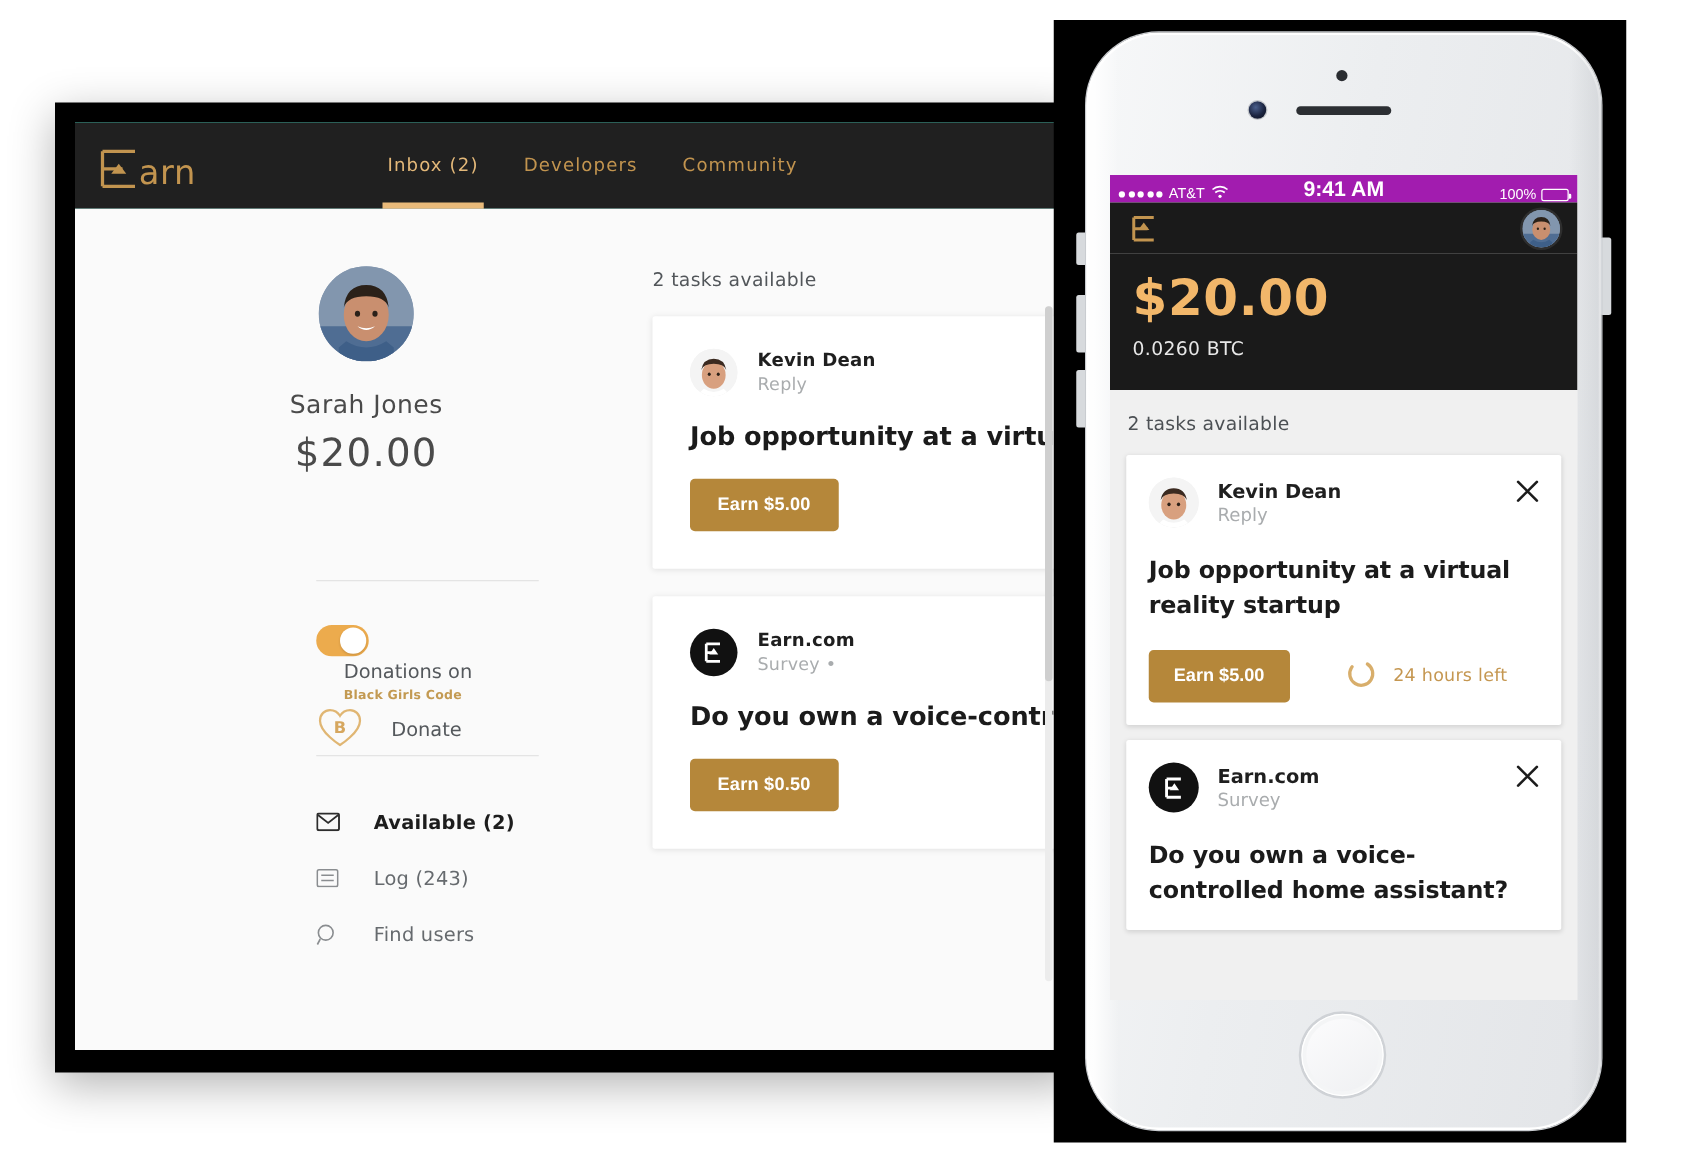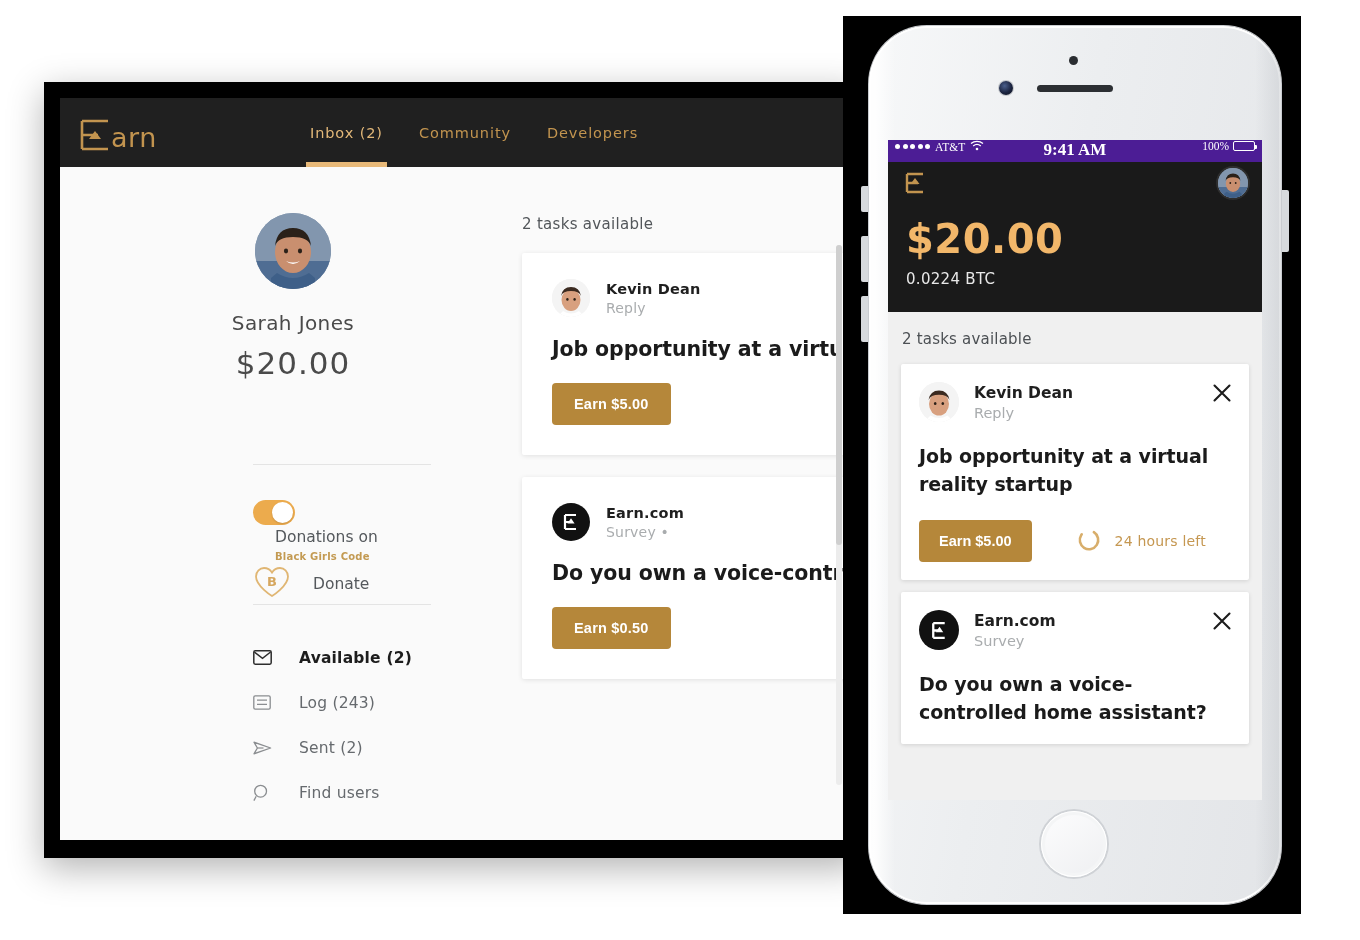--- a/index.html
+++ b/index.html
@@ -417,26 +417,26 @@
     position: absolute;
     left: 888px;
     top: 140px;
     width: 374px;
     height: 660px;
     background: #f0f0f0;
     overflow: hidden;
   }
   #status-bar {
     height: 22px;
-    background: #4c1d95;
+    background: #a21caf;
     color: #ffffff;
     display: flex;
-    align-items: flex-start;
+    align-items: flex-end;
     font-size: 11.5px;
-    font-family: Liberation Serif, serif;
+    font-family: Liberation Sans, sans-serif;
     padding: 0 7px;
     position: relative;
   }
   #status-left { display: flex; align-items: center; gap: 5px; }
   #signal-dots { display: flex; gap: 2.5px; align-items: center; }
   .sig-dot { width: 5px; height: 5px; border-radius: 50%; background: #ffffff; }
   #status-carrier { font-size: 11.5px; letter-spacing: 0.1px; }
   #status-time {
     position: absolute;
     left: 0; right: 0;
@@ -595,24 +595,24 @@
             <polygon points="17,14 11,22 23,22" fill="#c2944f"></polygon>
             <text x="33" y="30" font-family="DejaVu Sans, sans-serif" font-size="27" fill="#c2944f" letter-spacing="0.5">arn</text>
           </svg>
         </div>
 
         <nav id="desktop-nav">
           <div class="nav-tab active">
             <span>Inbox (2)</span>
           </div>
           <div class="nav-tab">
+            <span>Developers</span>
+          </div>
+          <div class="nav-tab">
             <span>Community</span>
-          </div>
-          <div class="nav-tab">
-            <span>Developers</span>
           </div>
         </nav>
       </div>
 
       <div id="desktop-body">
 
         <aside id="sidebar">
 
           <div id="avatar-wrap">
             <svg class="av-face" viewBox="0 0 76 76">
@@ -670,29 +670,20 @@
             <div class="nav-item">
               <span class="nav-item-icon">
                 <svg width="18" height="15" viewBox="0 0 18 15">
                   <rect x="0.8" y="0.8" width="16.4" height="13.4" rx="1.4" fill="none" stroke="currentColor" stroke-width="1.3"></rect>
                   <path d="M4 5.2 H14 M4 9.4 H14" stroke="currentColor" stroke-width="1.3"></path>
                 </svg>
               </span>
               <span class="nav-item-label">Log (243)</span>
             </div>
 
-            <div class="nav-item">
-              <span class="nav-item-icon">
-                <svg width="19" height="16" viewBox="0 0 19 16">
-                  <path d="M1 2.2 L17.6 8 L1 13.8 L4.4 8 Z" fill="none" stroke="currentColor" stroke-width="1.3" stroke-linejoin="round"></path>
-                  <path d="M4.4 8 H10.5" stroke="currentColor" stroke-width="1.2"></path>
-                </svg>
-              </span>
-              <span class="nav-item-label">Sent (2)</span>
-            </div>
 
             <div class="nav-item">
               <span class="nav-item-icon">
                 <svg width="18" height="18" viewBox="0 0 18 18">
                   <circle cx="7.6" cy="7.2" r="5.9" fill="none" stroke="currentColor" stroke-width="1.3"></circle>
                   <path d="M3.2 12.2 L0.9 16.6" stroke="currentColor" stroke-width="1.3"></path>
                 </svg>
               </span>
               <span class="nav-item-label">Find users</span>
             </div>
@@ -806,21 +797,21 @@
           <path d="M7.6 12.8 q1-7.2 7.4-7.2 q6.4 0 7.4 7.2 q-1.2-3.6-7.4-3.6 q-6.2 0-7.4 3.6z" fill="#2b2119"></path>
           <ellipse cx="12.3" cy="15" rx="0.9" ry="1" fill="#2b2119"></ellipse>
           <ellipse cx="17.7" cy="15" rx="0.9" ry="1" fill="#2b2119"></ellipse>
           <path d="M8.6 23.8 q6.4 4 12.8 0 l2.4 2 v4.2 H6.2 v-4.2z" fill="#3e5f88"></path>
         </svg>
       </div>
     </div>
 
     <div id="phone-balance">
       <div id="phone-amount">$20.00</div>
-      <div id="phone-btc">0.0224 BTC</div>
+      <div id="phone-btc">0.0260 BTC</div>
     </div>
 
     <div id="phone-task-count">2 tasks available</div>
 
     <div class="phone-card">
       <div class="phone-card-head">
         <div class="pc-avatar">
           <svg viewBox="0 0 40 40" width="40" height="40">
             <rect width="40" height="40" fill="#f4f4f4"></rect>
             <ellipse cx="20" cy="22" rx="10" ry="11.6" fill="#d8a07f"></ellipse>

